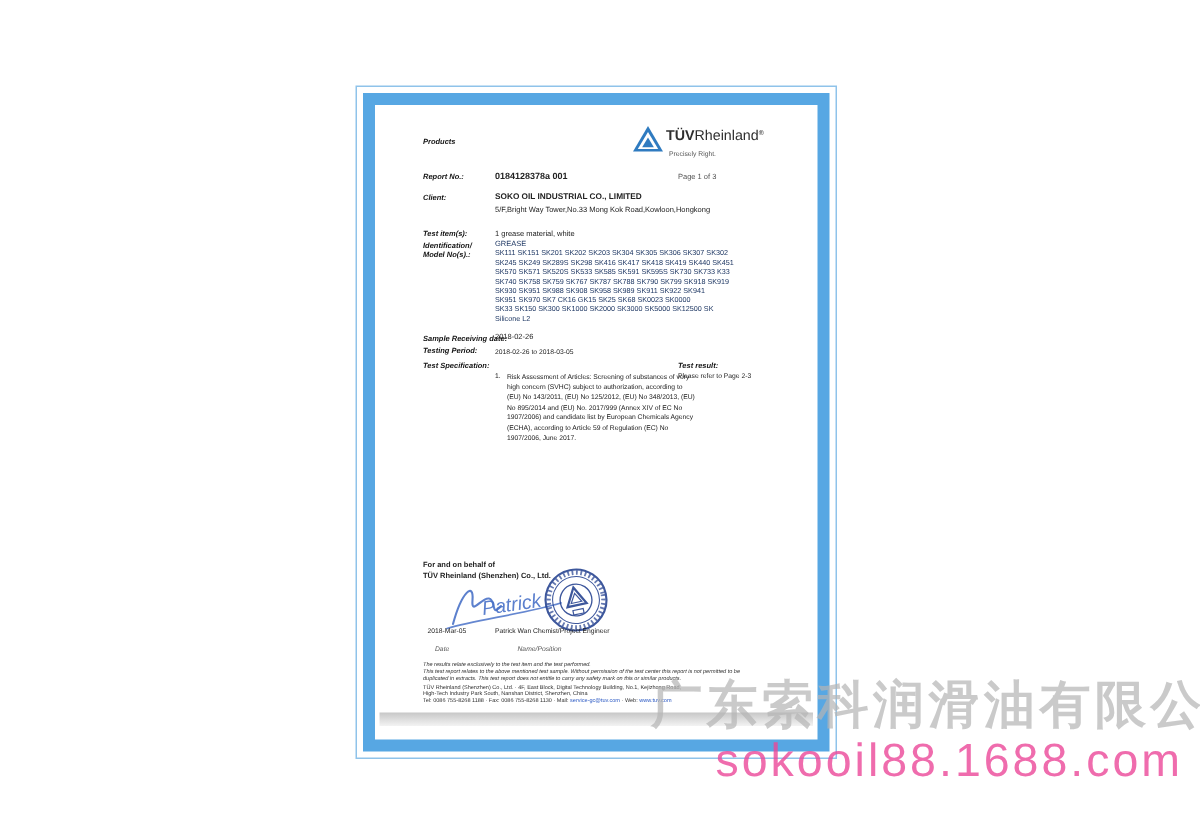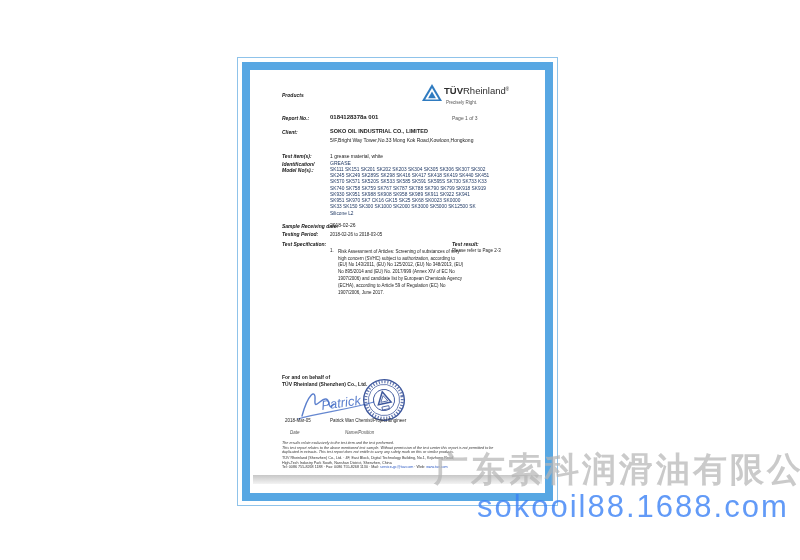--- a/index.html
+++ b/index.html
@@ -21,21 +21,21 @@
   .modl div{font-size:9.6px;line-height:12.5px;}
   .spec{white-space:normal;width:252px;font-size:9px;line-height:13.6px;color:#222;}
   .tiny{font-size:7.4px;line-height:8.8px;color:#333;}
   .tiny .gapb{margin-top:4px;}
   .link{color:#2b59c3;}
   .shadow-band{position:absolute;left:3px;right:3px;top:405px;height:9px;
                background:linear-gradient(to bottom,#c7c7c7,#f3f3f3);}
   .wm-cn{position:absolute;left:386px;top:447px;font-size:34px;letter-spacing:3px;
          color:#b5b5b5;opacity:.7;font-weight:700;z-index:9;white-space:nowrap;margin-left:48px;}
   .wm-url{position:absolute;left:477px;top:489px;font-size:31px;letter-spacing:2px;
-          color:#3b82f6;opacity:.8;z-index:9;white-space:nowrap;}
+          color:#ec4899;opacity:.8;z-index:9;white-space:nowrap;}
   .logo-txt b{color:#2e2e2e;} .logo-txt span.rh{font-weight:400;color:#2e2e2e;}
   .logo-txt sup{font-size:9px;vertical-align:6px;}
   svg{display:block;}
 </style>
 </head>
 <body>
 
 <div class="cert-outer">
   <div class="cert-border">
 

